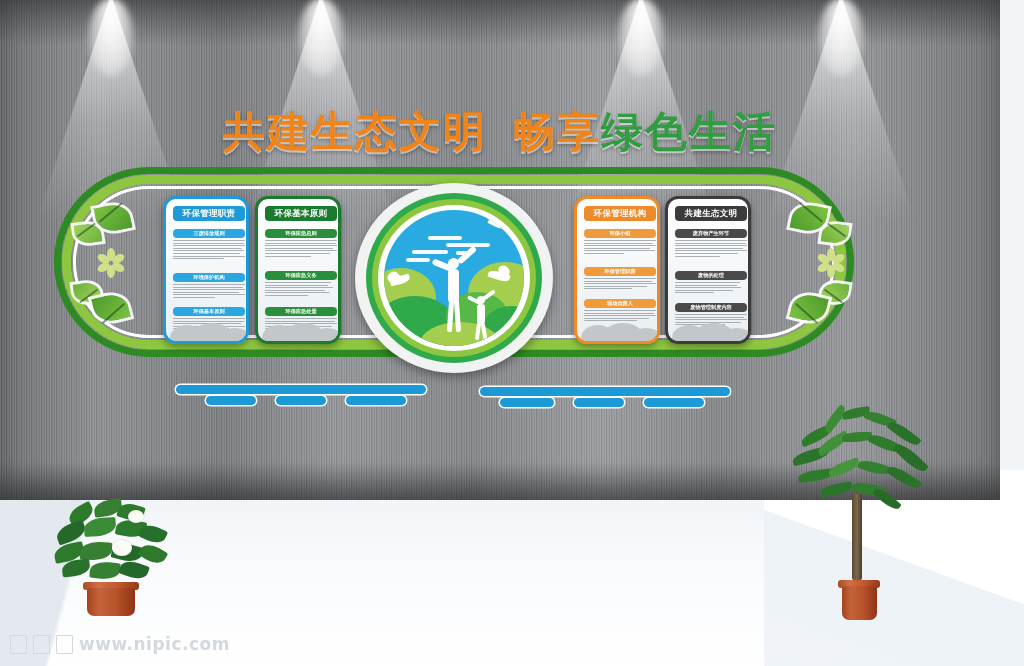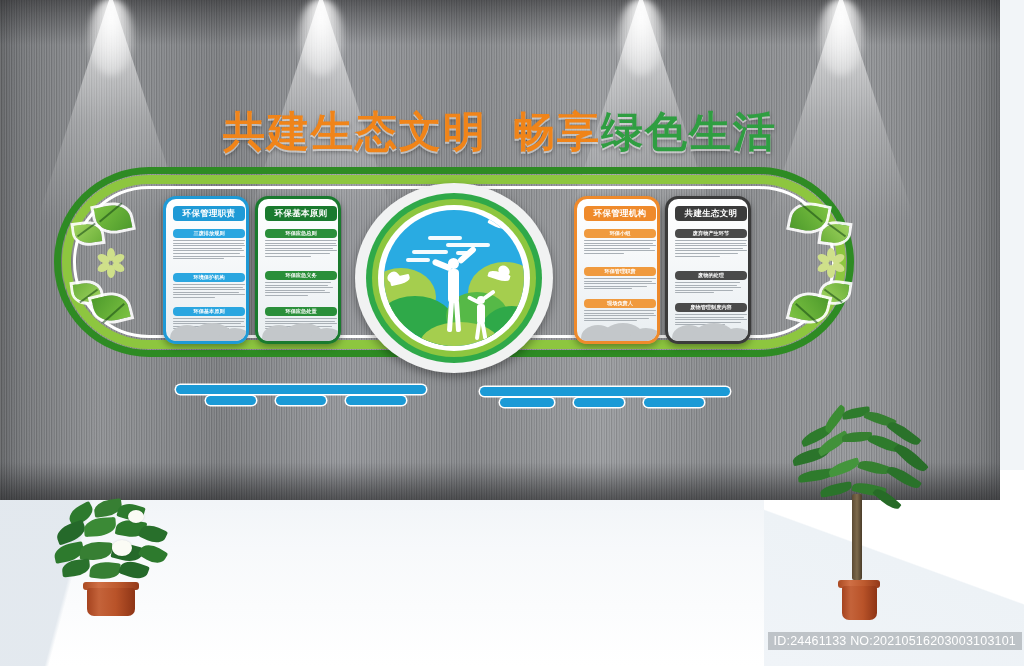--- a/index.html
+++ b/index.html
@@ -526,15 +526,20 @@
     <div class="lf" style="left:68px;top:54px;width:32px;height:11px;transform:rotate(18deg);background:#358030;"></div>
     <div class="lf" style="left:96px;top:64px;width:36px;height:11px;transform:rotate(34deg);background:#2a722a;"></div>
     <div class="lf" style="left:30px;top:76px;width:32px;height:11px;transform:rotate(-10deg);background:#2b742b;"></div>
     <div class="lf" style="left:62px;top:76px;width:34px;height:11px;transform:rotate(14deg);background:#317c2e;"></div>
     <div class="lf" style="left:82px;top:86px;width:30px;height:10px;transform:rotate(40deg);background:#276b27;"></div>
     <div class="trunk" style="left:62px;top:86px;width:10px;height:86px;"></div>
     <div class="pot-rim" style="left:48px;top:172px;width:42px;height:8px;"></div>
     <div class="pot" style="left:52px;top:178px;width:35px;height:34px;"></div>
   </div>
 
-  <div class="wm-right">ID:24461133 NO:20210516203003103101</div>
+  <div class="wm-left">
+    <span class="box"></span>
+    <span class="box"></span>
+    <span class="box"></span>
+    <span>www.nipic.com</span>
+  </div>
 
 </div>
 
 </body></html>

